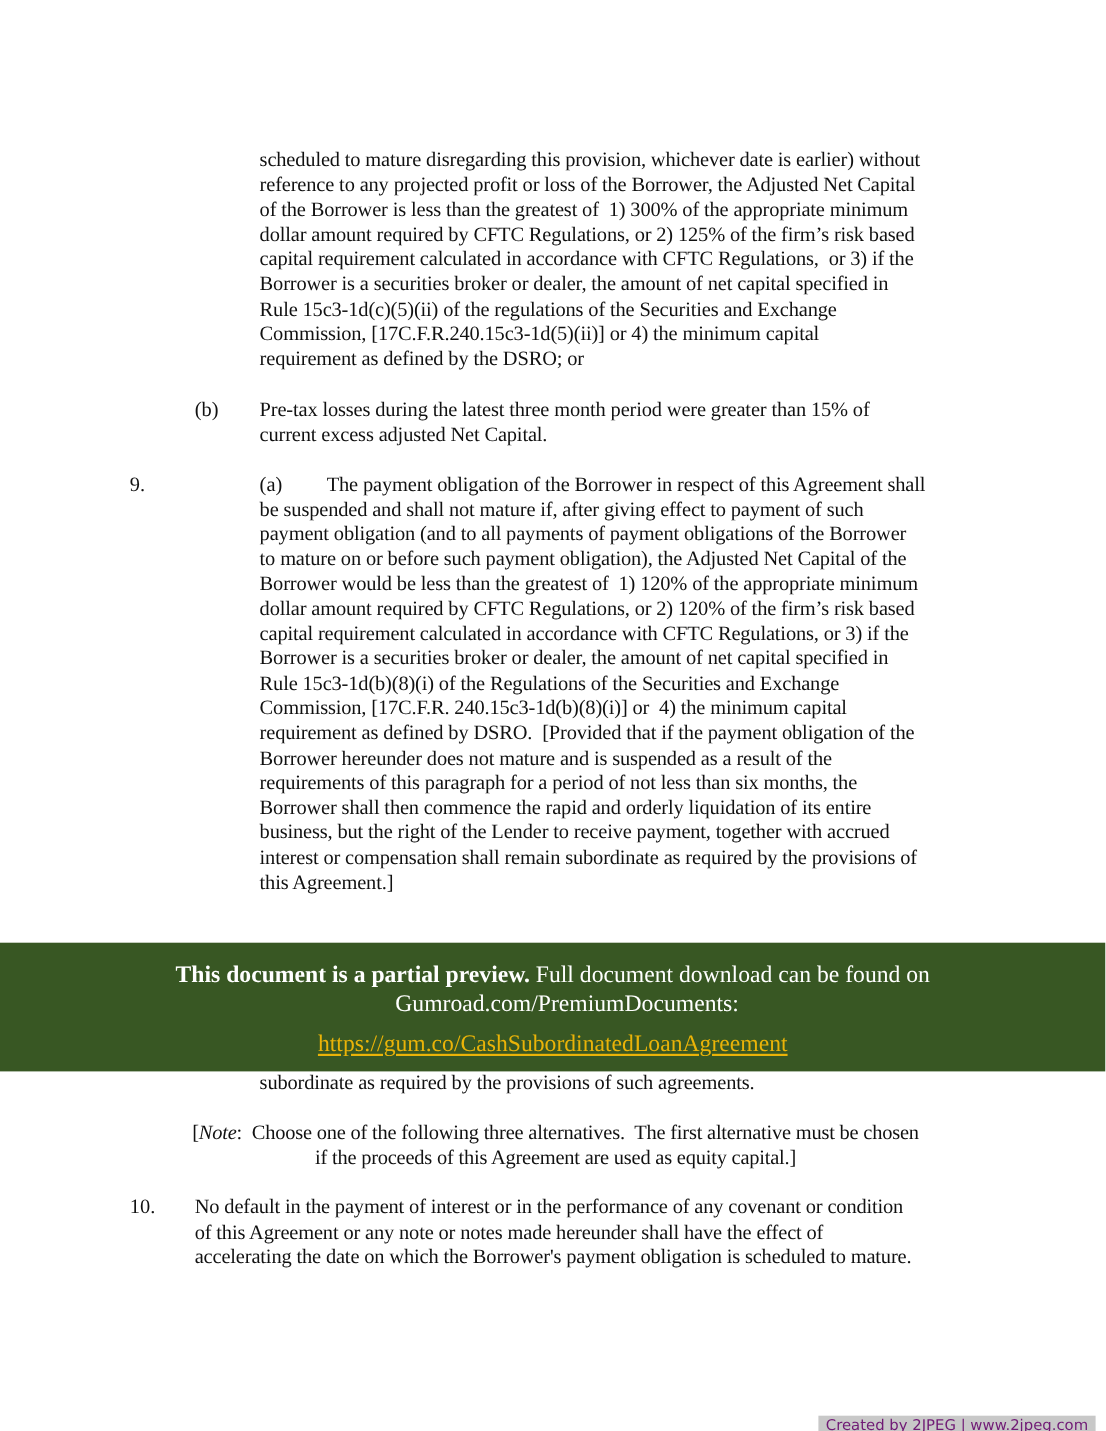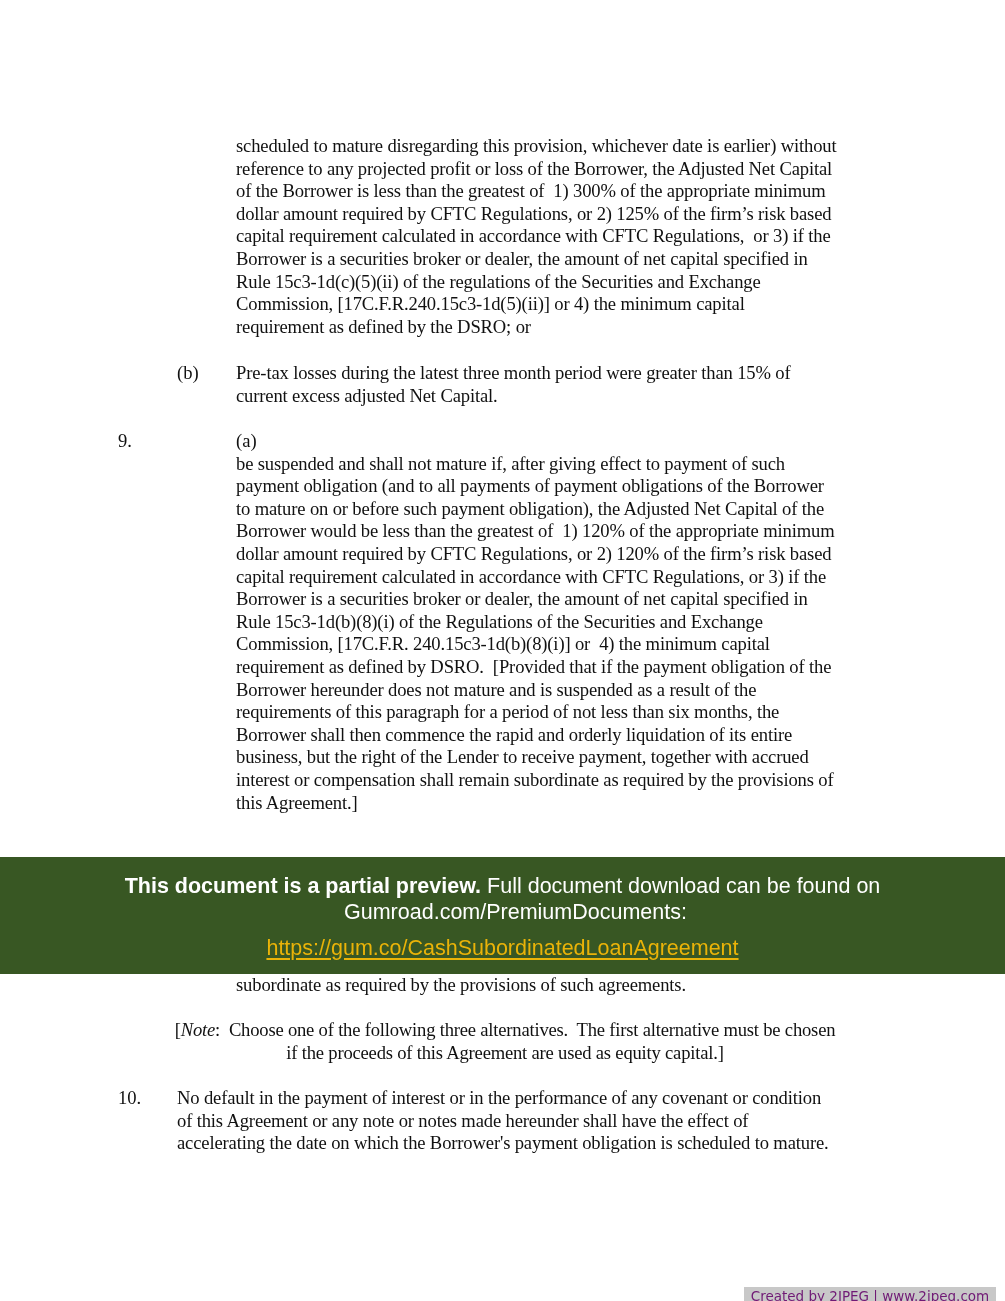--- a/index.html
+++ b/index.html
@@ -38,21 +38,21 @@
       line-height: 22.6px;
     }
     .banner {
       position: absolute;
       left: 0;
       top: 841px;
       width: 1005px;
       height: 117px;
       background: #385723;
       color: #ffffff;
-      font-family: Liberation Sans, sans-serif;
+      font-family: Liberation Serif, serif;
       text-align: center;
     }
     .banner-l1 {
       position: absolute;
       left: 0; right: 0;
       top: 16px;
       font-size: 21.5px;
       line-height: 26px;
     }
     .banner-l1 b { font-weight: bold; }
@@ -121,20 +121,21 @@
   </div>
 
   <span class="label" style="left:177px; top:346px;">(b)</span>
   <div class="block" style="left:236px; top:346px;">
     <span class="line">Pre-tax losses during the latest three month period were greater than 15% of</span>
     <span class="line">current excess adjusted Net Capital.</span>
   </div>
 
   <span class="label" style="left:118px; top:414px;">9.</span>
   <span class="label" style="left:236px; top:414px;">(a)</span>
+  <span class="label" style="left:297px; top:414px; white-space:pre; letter-spacing:-0.15px;">The payment obligation of the Borrower in respect of this Agreement shall</span>
   <div class="block" style="left:236px; top:436.6px;">
     <span class="line">be suspended and shall not mature if, after giving effect to payment of such</span>
     <span class="line">payment obligation (and to all payments of payment obligations of the Borrower</span>
     <span class="line">to mature on or before such payment obligation), the Adjusted Net Capital of the</span>
     <span class="line">Borrower would be less than the greatest of  1) 120% of the appropriate minimum</span>
     <span class="line">dollar amount required by CFTC Regulations, or 2) 120% of the firm’s risk based</span>
     <span class="line">capital requirement calculated in accordance with CFTC Regulations, or 3) if the</span>
     <span class="line">Borrower is a securities broker or dealer, the amount of net capital specified in</span>
     <span class="line">Rule 15c3-1d(b)(8)(i) of the Regulations of the Securities and Exchange</span>
     <span class="line">Commission, [17C.F.R. 240.15c3-1d(b)(8)(i)] or  4) the minimum capital</span>

